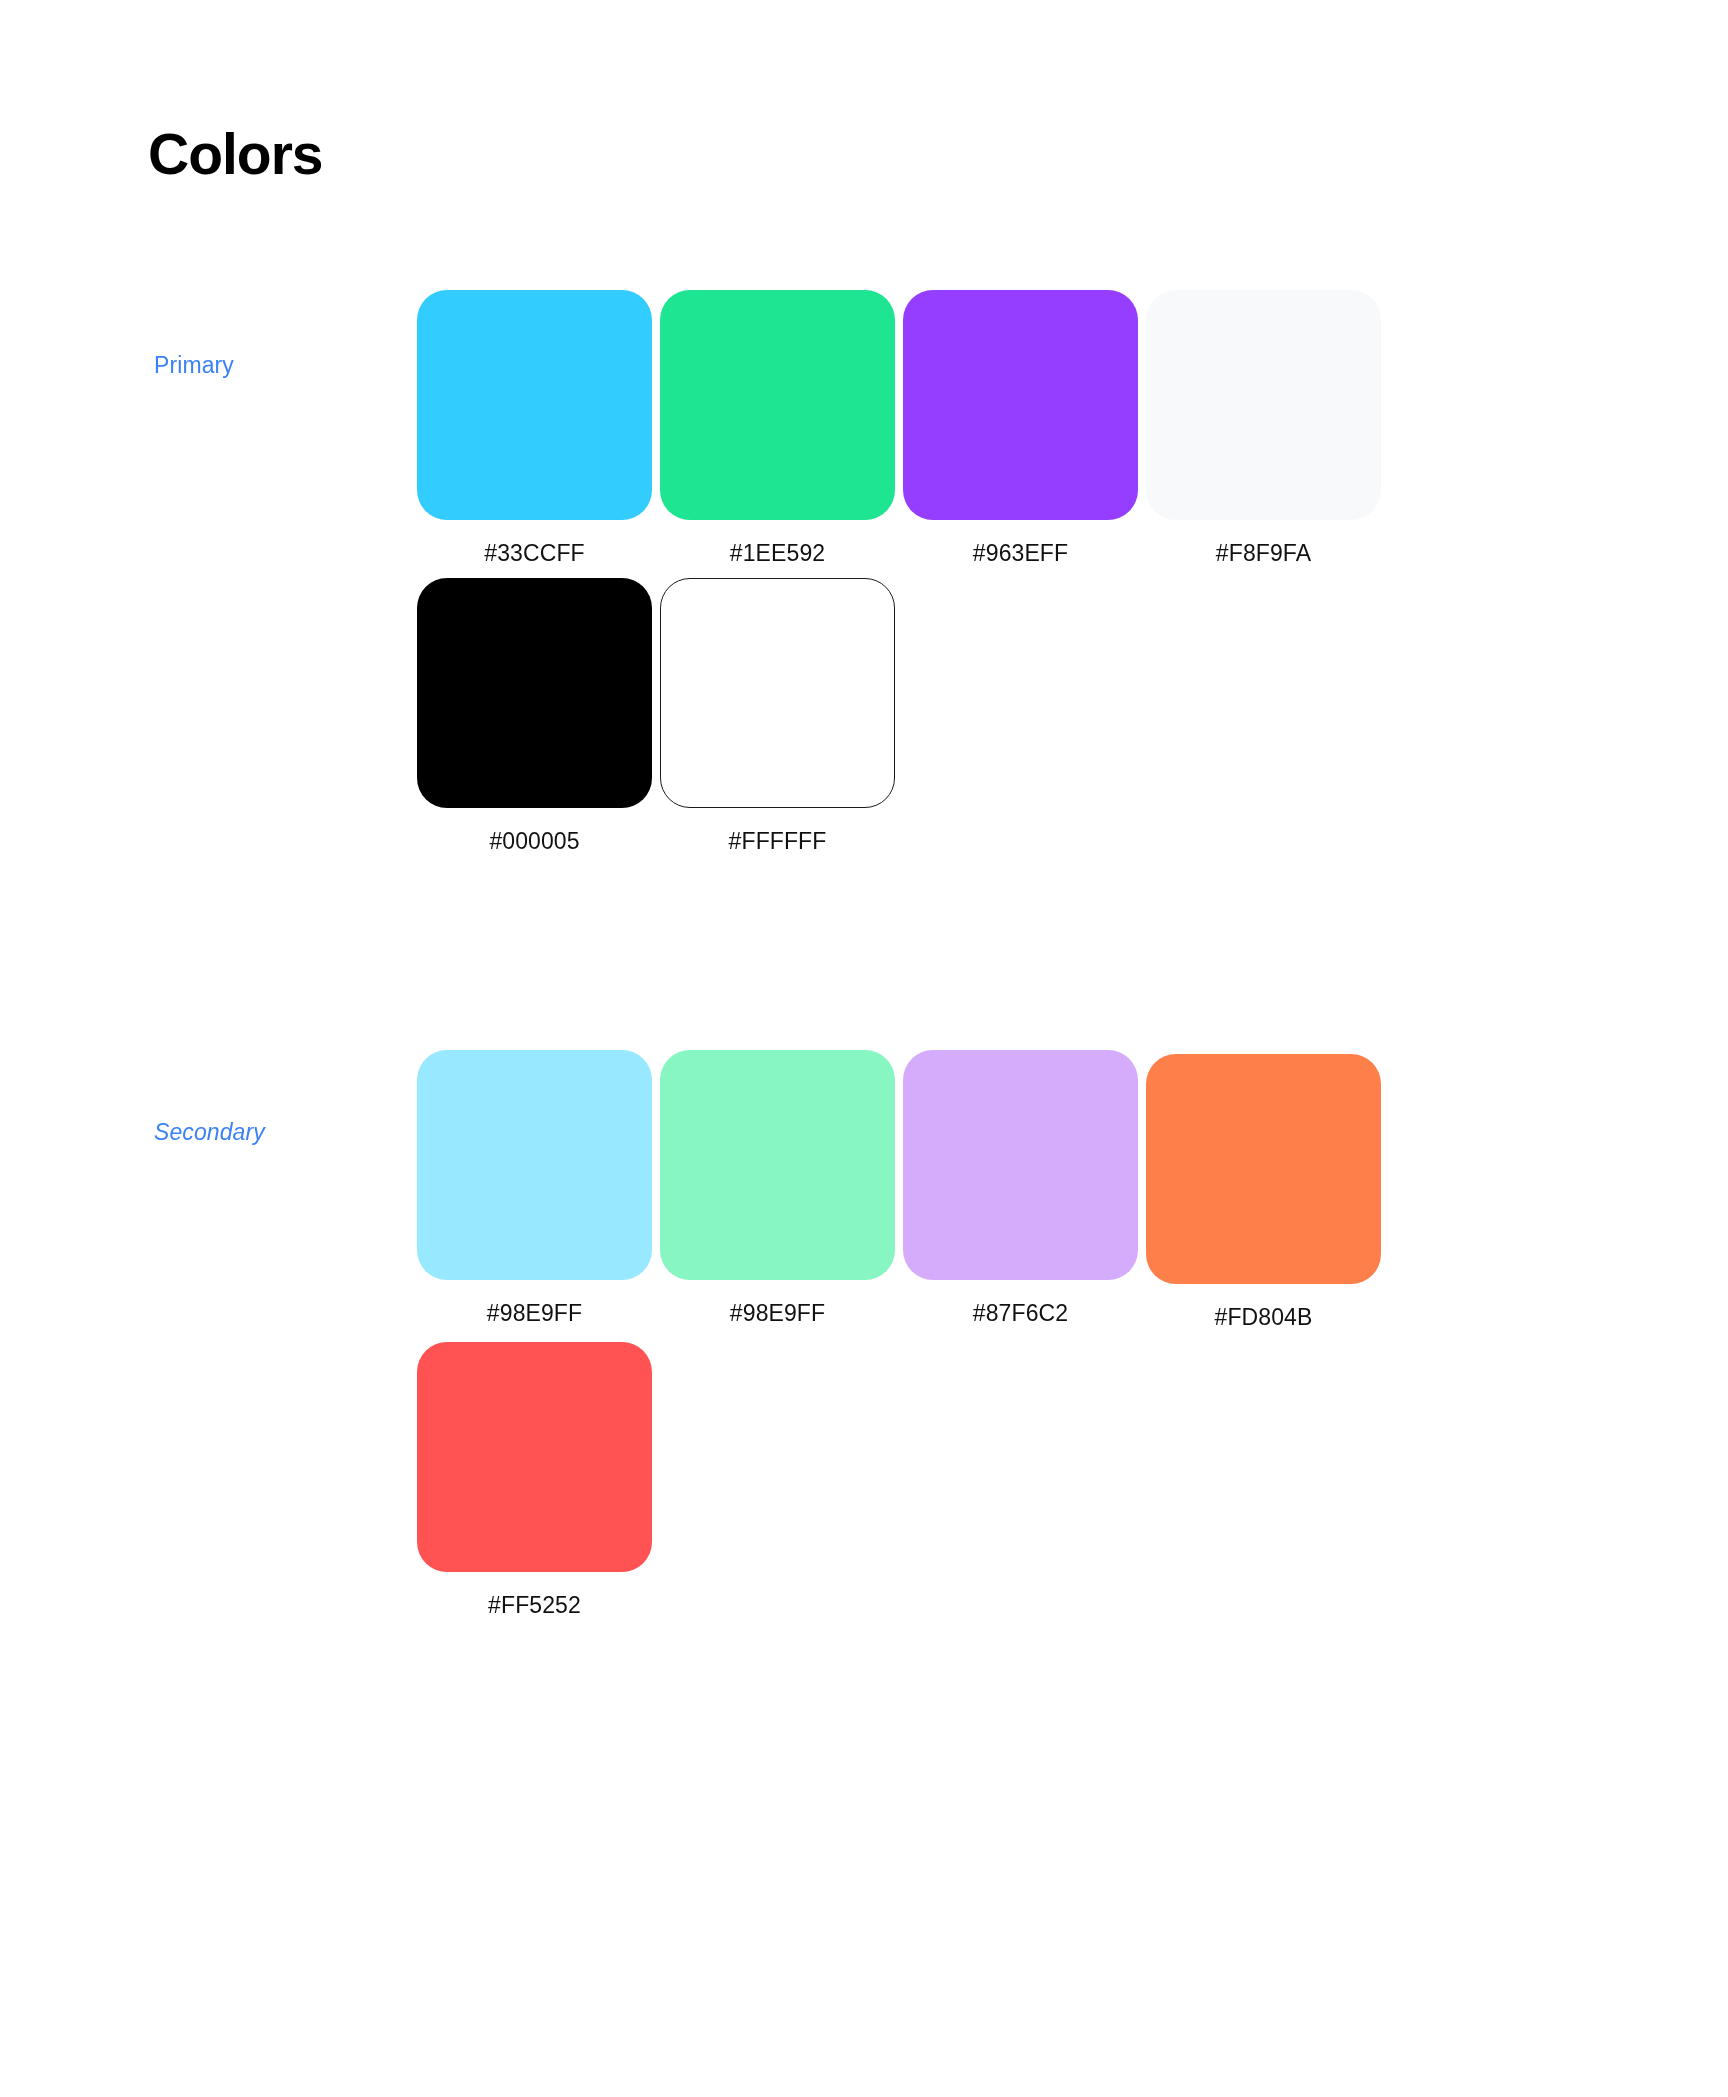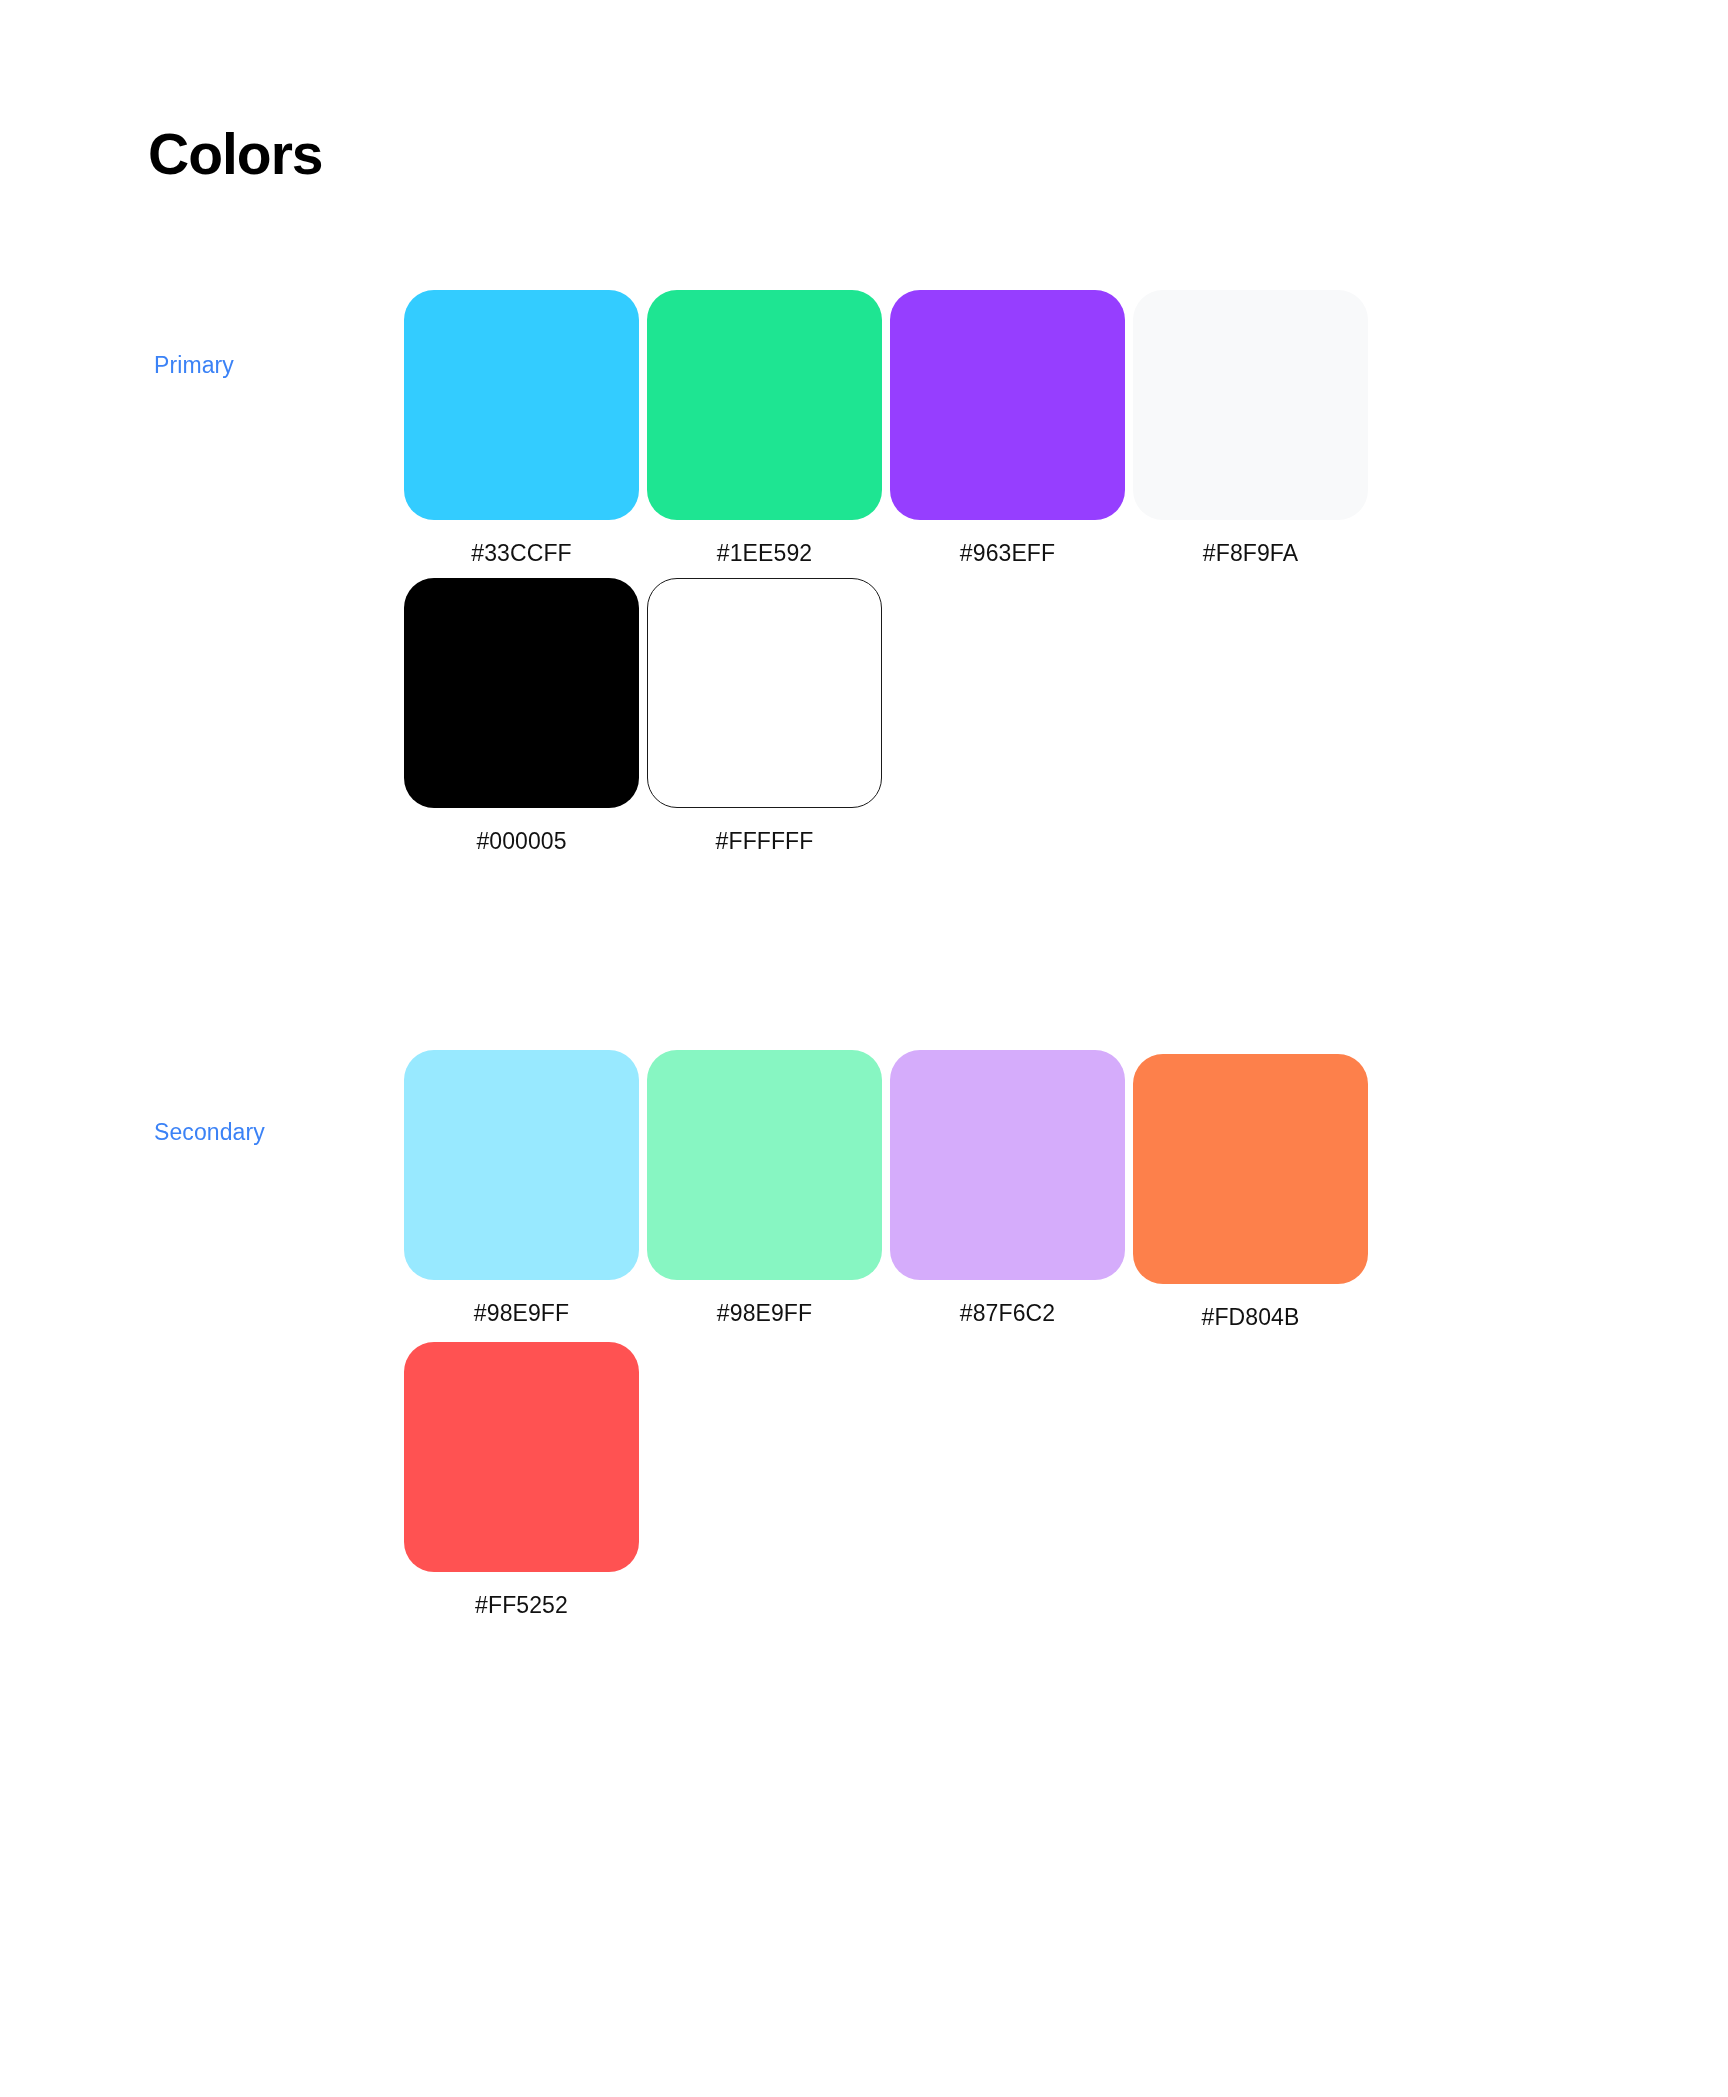--- a/index.html
+++ b/index.html
@@ -52,26 +52,26 @@
     position: absolute;
     left: 154px;
     font-size: 23px;
     font-weight: 400;
     letter-spacing: 0.1px;
     color: #3b82f6;
     white-space: nowrap;
   }
 
   #section-primary   .section-label { top: 62px;  }
-  #section-secondary .section-label { top: 69px; }
+  #section-secondary .section-label { top: 69px; font-style: italic; }
 
   
   .swatch-grid {
     position: absolute;
-    left: 404px;
+    left: 417px;
     top: 0;
     width: 1189px;
     display: grid;
     grid-template-columns: repeat(4, 235px);
     column-gap: 39px;
     row-gap: 43px;
     gap: 8px;
   }
 
   .swatch-cell {

